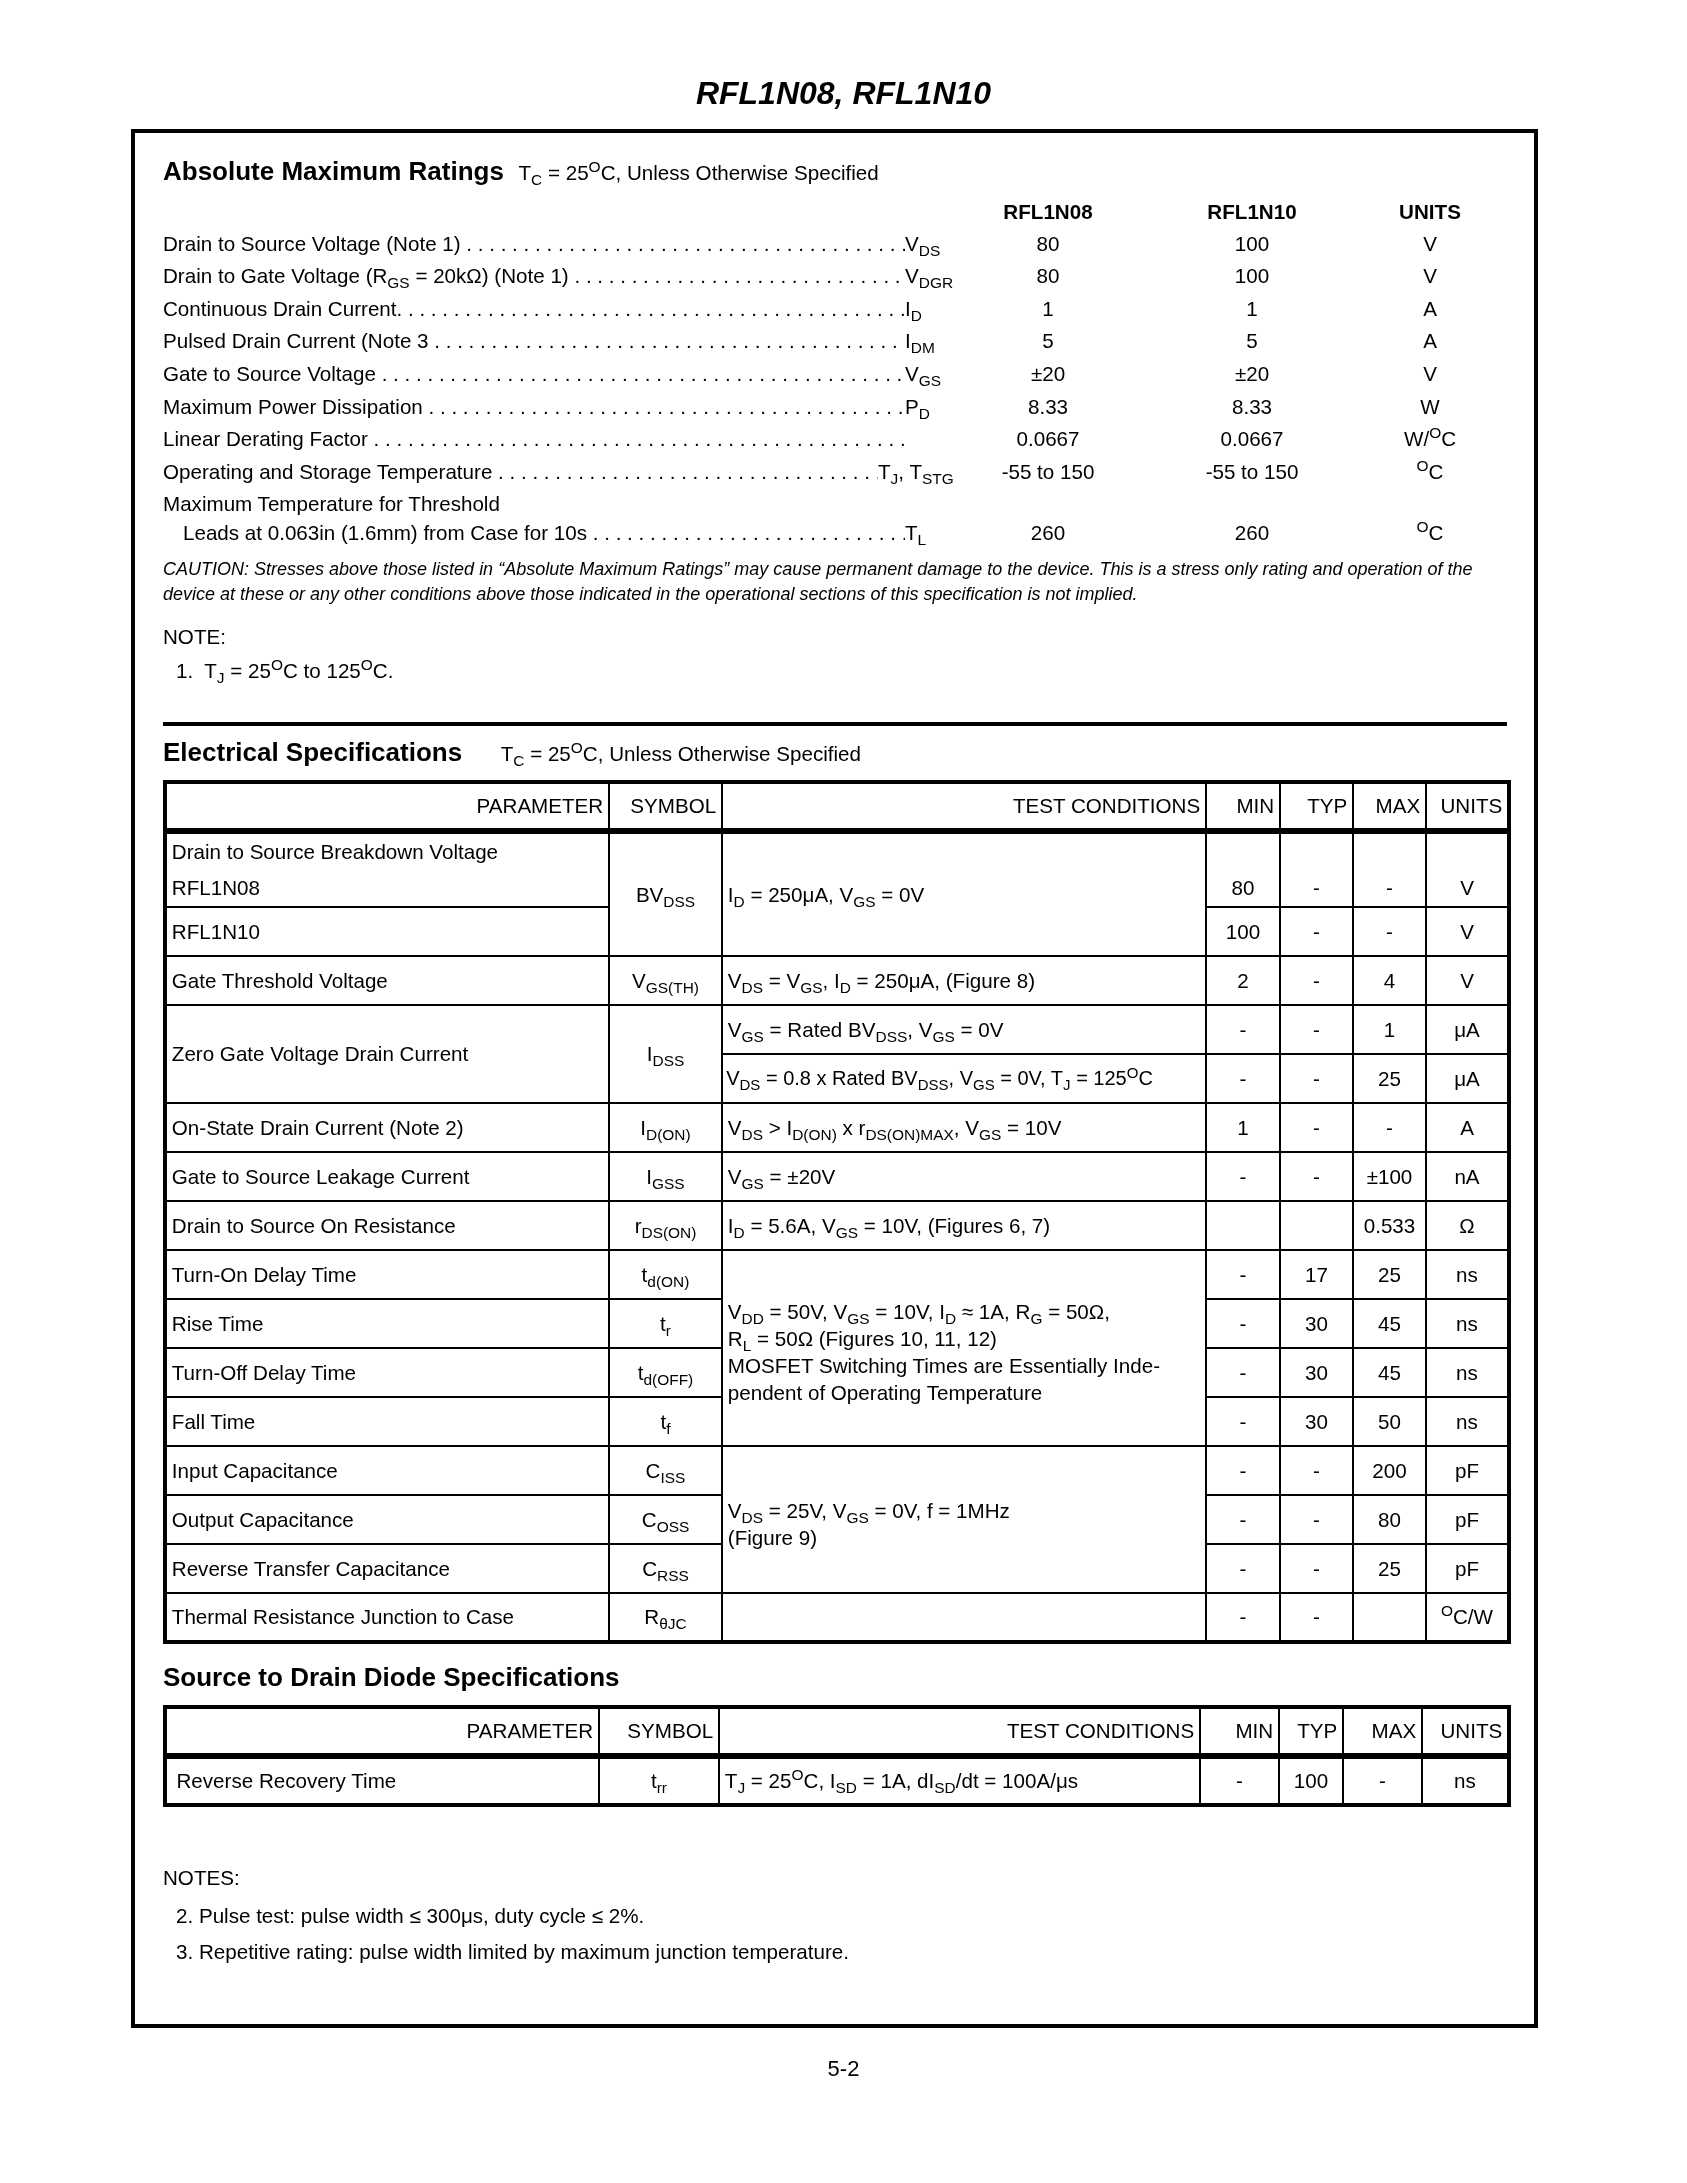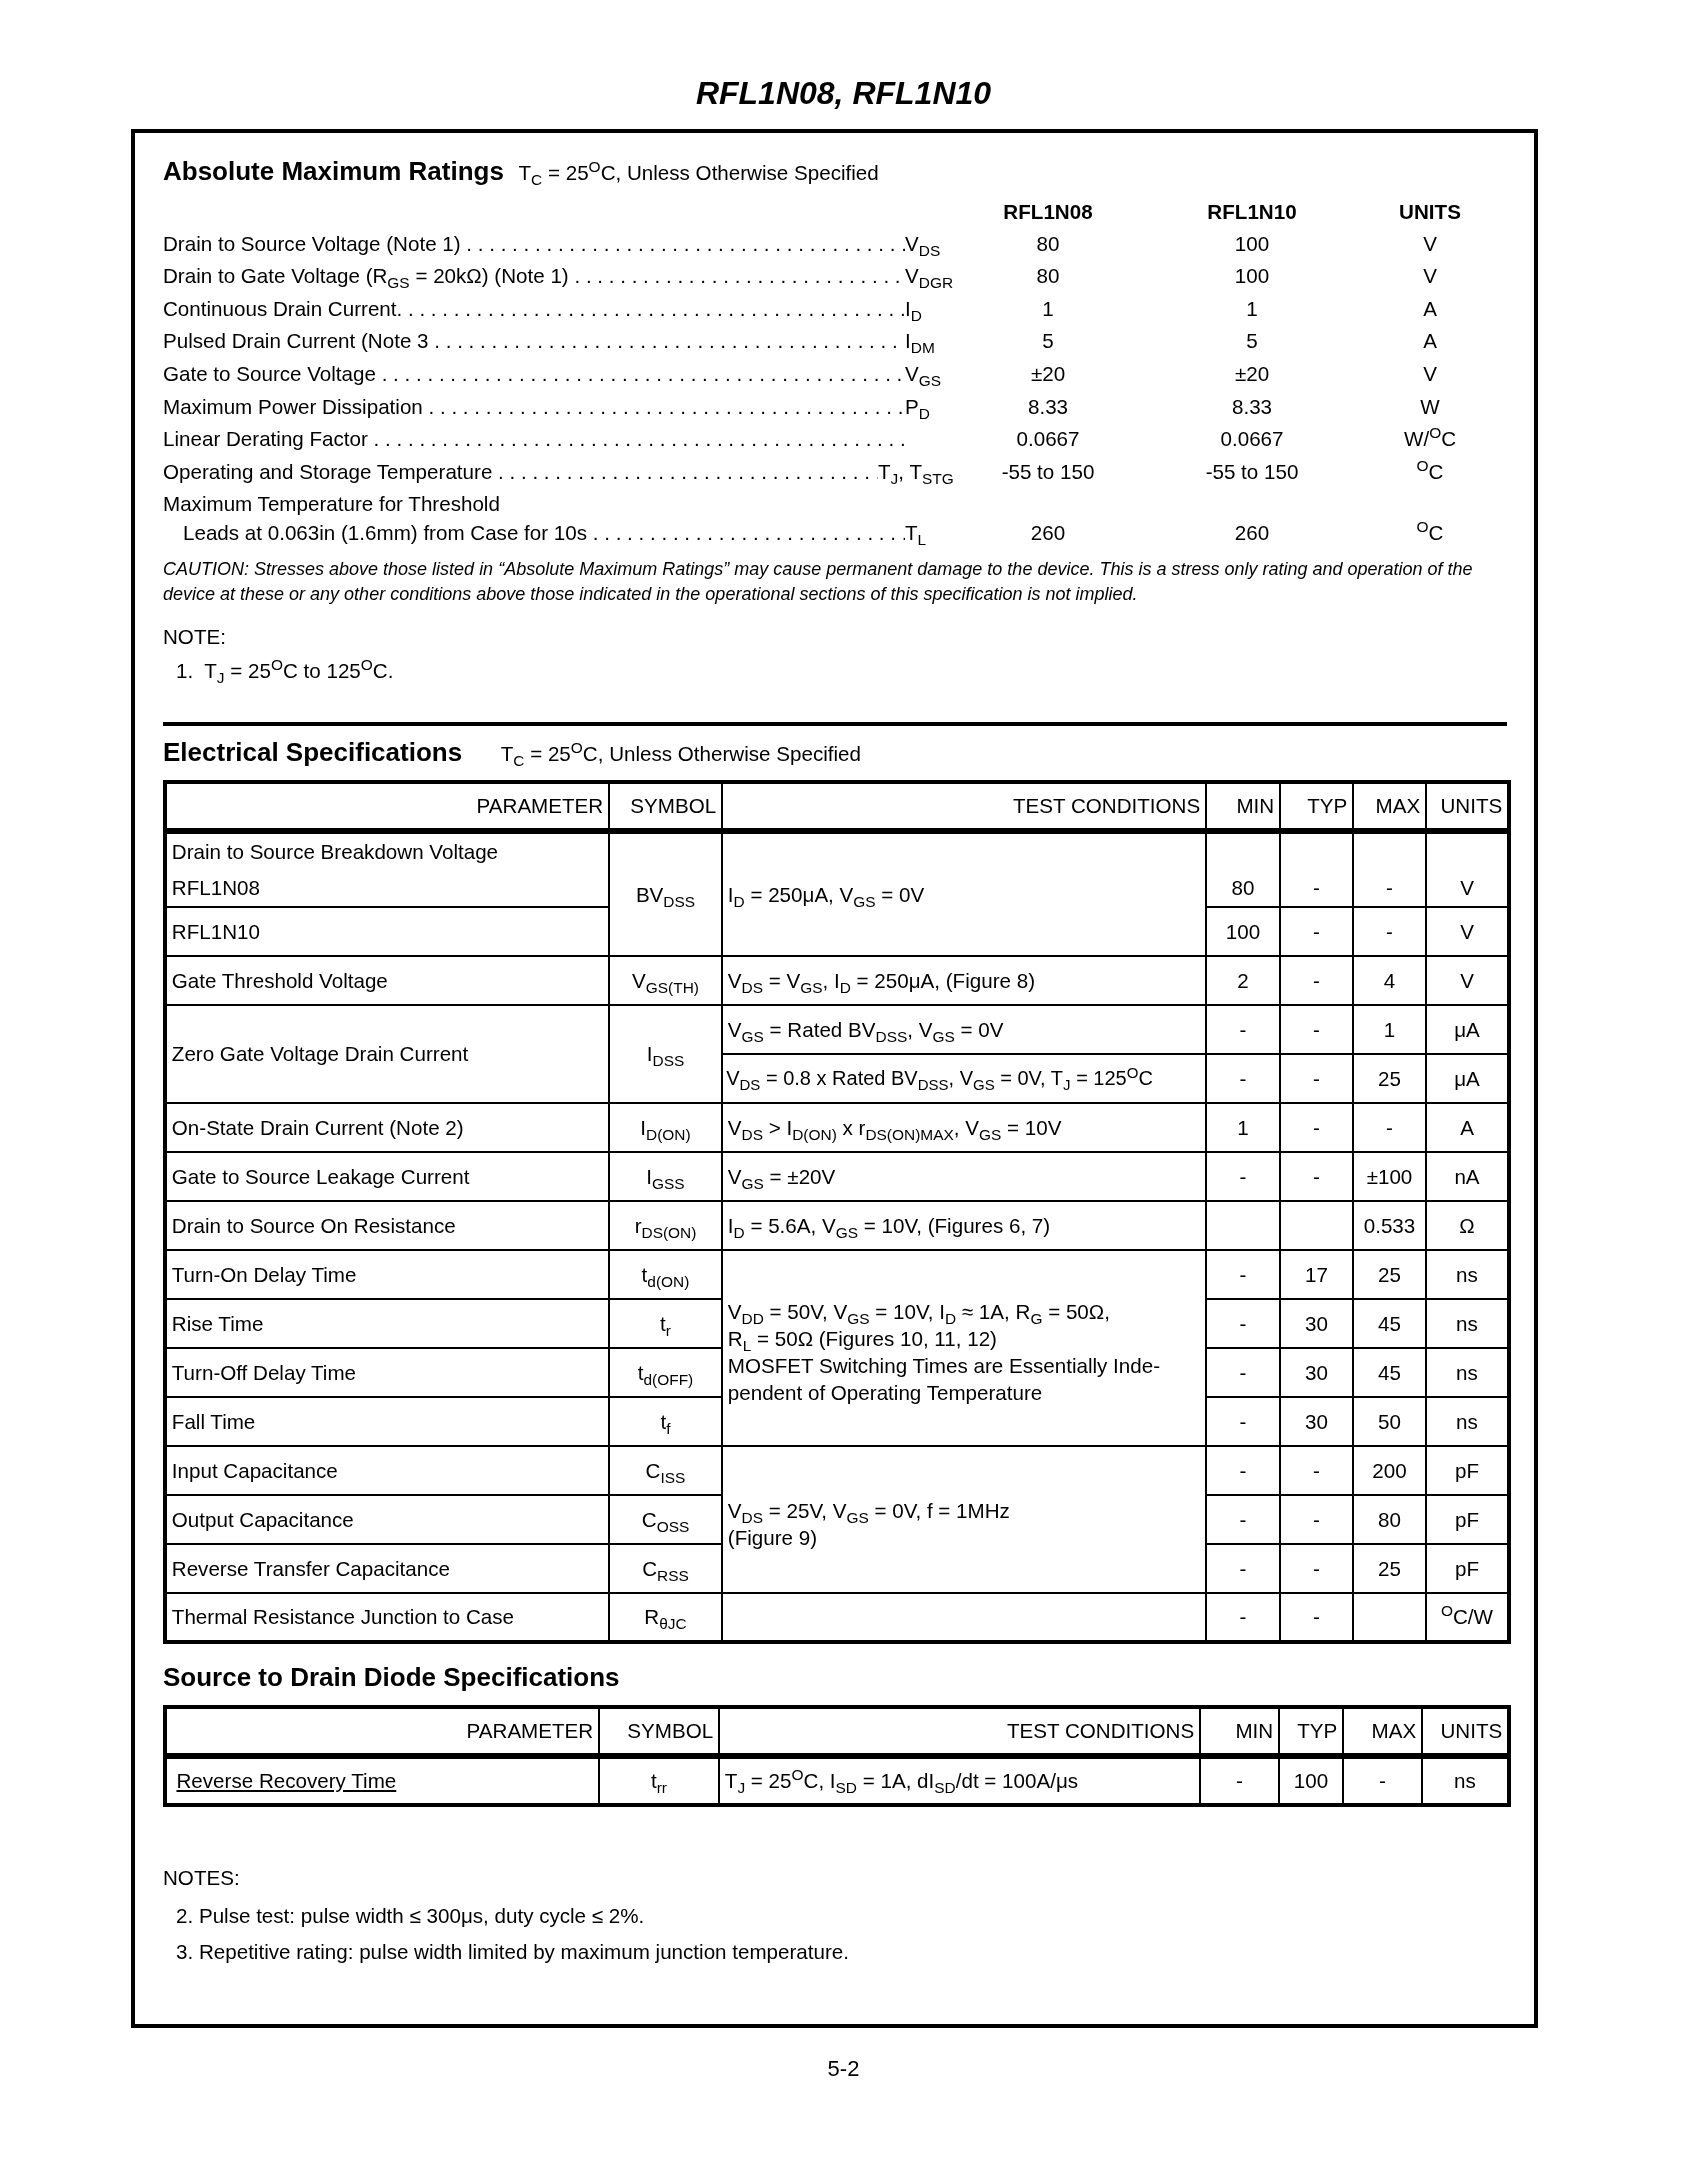--- a/index.html
+++ b/index.html
@@ -331,21 +331,21 @@
       <tr>
     <th>PARAMETER</th>
     <th>SYMBOL</th>
     <th>TEST CONDITIONS</th>
     <th>MIN</th>
     <th>TYP</th>
     <th>MAX</th>
     <th>UNITS</th>
   </tr>
   <tr style="height:49px">
-    <td class="param" style="padding-left:9.5px;text-decoration:underline;">Reverse Recovery Time</td>
+    <td class="param" style="padding-left:9.5px;">Reverse Recovery Time</td>
     <td class="c">t<sub>rr</sub></td>
     <td>T<sub>J</sub> = 25<sup>O</sup>C, I<sub>SD</sub> = 1A, dI<sub>SD</sub>/dt = 100A/μs</td>
     <td class="c">-</td>
     <td class="c">100</td>
     <td class="c">-</td>
     <td class="c">ns</td>
   </tr>
 </tbody>
   </table>
 

